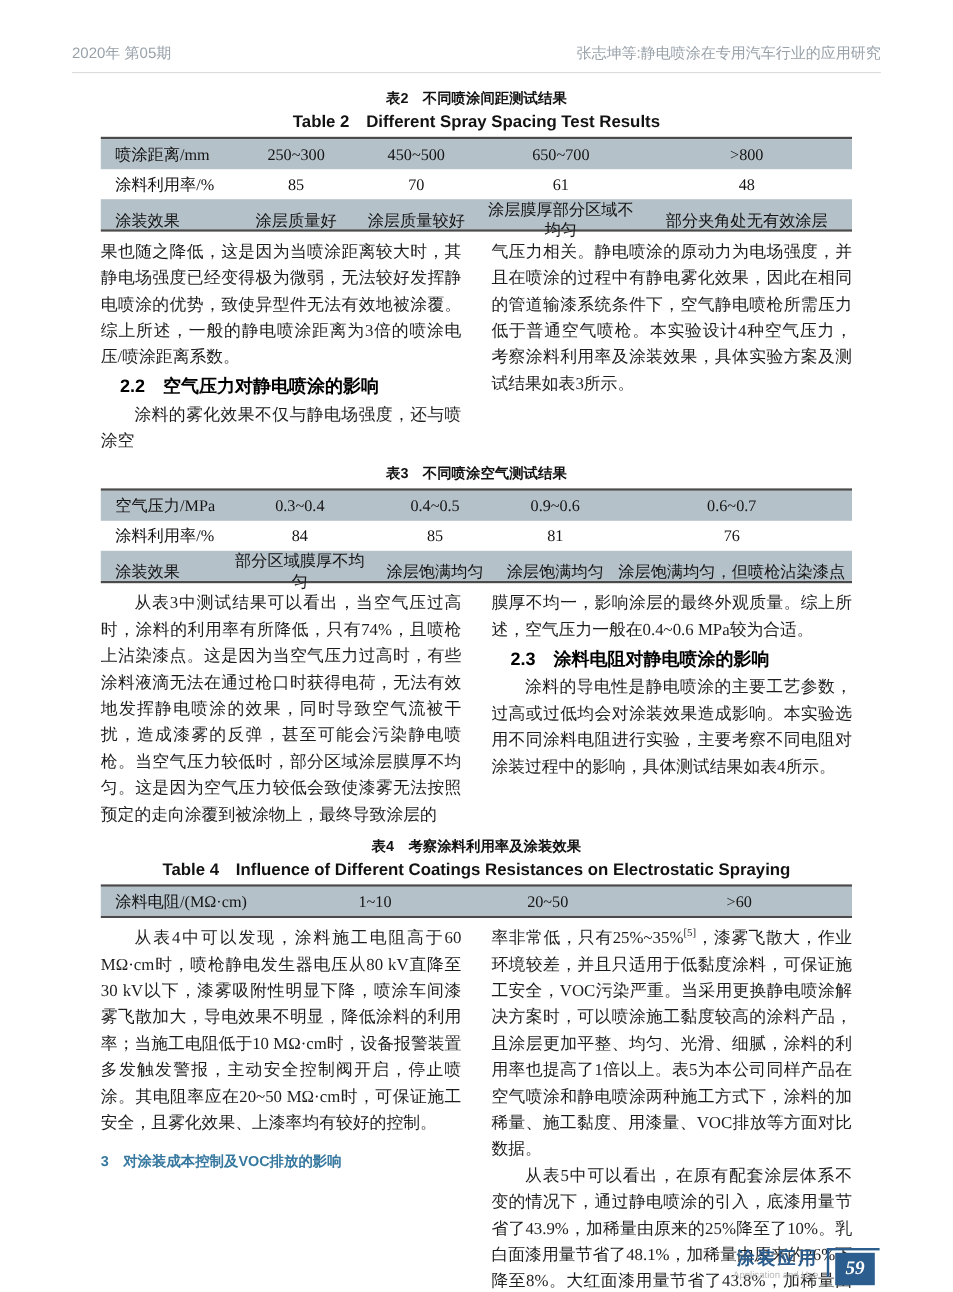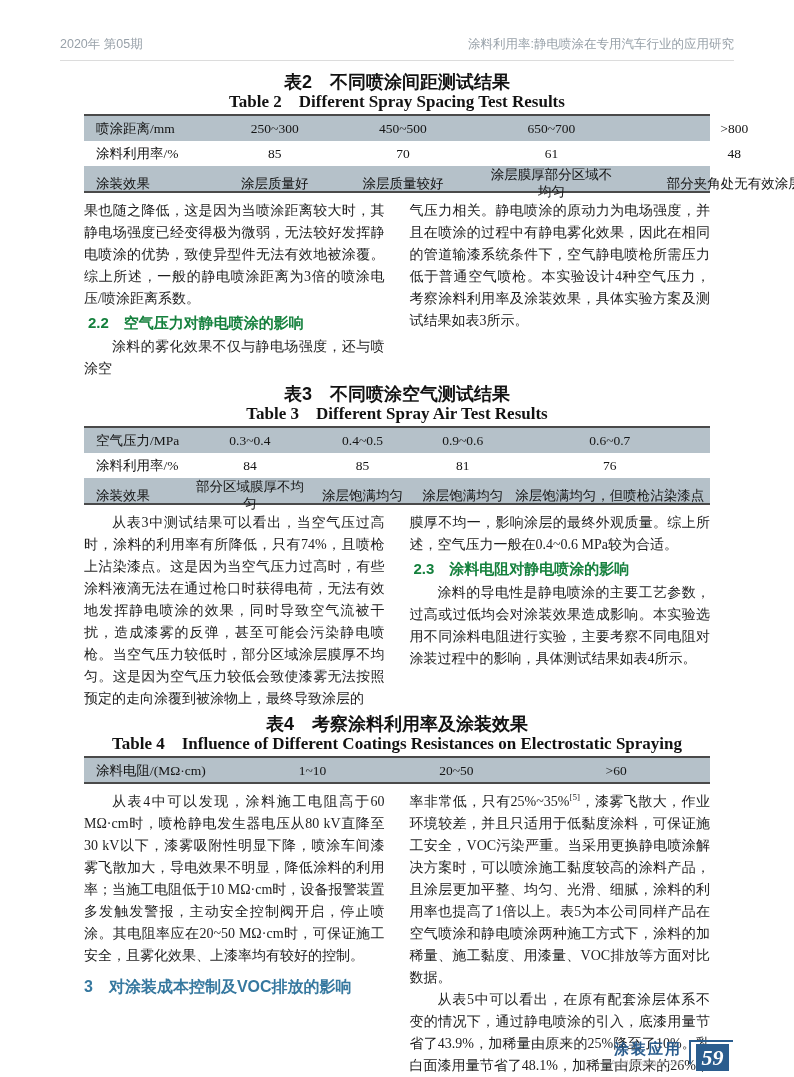--- a/index.html
+++ b/index.html
@@ -6,66 +6,66 @@
   .page{width:794px;height:1077px;position:relative;background:#ffffff;overflow:hidden;
         font-family:"Liberation Serif","DejaVu Serif",serif;color:#1d1d1d;}
 
   
   .pheader{margin:36px 60px 0;display:flex;justify-content:space-between;align-items:baseline;
            font-family:"Liberation Sans","DejaVu Sans",sans-serif;font-size:12.5px;color:#98a1a9;
            padding-bottom:7px;border-bottom:1px solid #dcdcdc;}
 
   
   .tblock{margin:12px 84px 0;}
-  .tcap-zh{text-align:center;font-weight:bold;font-size:18px;color:#121212;line-height:19px;
+  .tcap-zh{text-align:center;font-weight:bold;font-size:12px;color:#121212;line-height:19px;
            font-family:"Liberation Sans","DejaVu Sans",sans-serif;}
-  .tcap-en{text-align:center;font-weight:bold;font-size:17px;color:#121212;line-height:19px;
-           font-family:Liberation Serif, serif;}
+  .tcap-en{text-align:center;font-weight:bold;font-size:14px;color:#121212;line-height:19px;
+           font-family:Liberation Sans, sans-serif;}
   .dtable{border-top:2px solid #4a4a4a;border-bottom:2px solid #4a4a4a;margin-top:3px;}
   .trow{display:grid;align-items:center;}
   .trow.shade{background:#b5c1c9;}
   .tc{font-size:13.5px;text-align:center;padding:0 2px;line-height:17px;color:#141414;}
   .tc.first{text-align:left;padding-left:12px;}
-  .t2 .trow{grid-template-columns:18.5% 15% 17% 21.5% 28%;height:25px;gap:28px;}
+  .t2 .trow{grid-template-columns:18.5% 15% 17% 21.5% 28%;height:25px;}
   .t3 .trow{grid-template-columns:17% 19% 17% 15% 32%;height:25px;}
   .t4 .trowA{grid-template-columns:24% 25% 21% 30%;height:24px;}
   .t4 .trowB{grid-template-columns:24% 25% 21% 30%;min-height:42px;padding:1px 0;}
 
   
   .cols{margin:7px 84px 0;display:flex;gap:25px;}
   .col{width:308px;text-align:justify;font-size:14px;line-height:22px;}
   .col p{margin:0;}
   p.ind{text-indent:2em;}
-  .h2{font-family:"Liberation Sans","DejaVu Sans",sans-serif;font-weight:bold;color:#15803d;
-      font-size:15px;line-height:24px;margin:1px 4px;}
+  .h2{font-family:"Liberation Sans","DejaVu Sans",sans-serif;font-weight:bold;color:#000000;
+      font-size:15px;line-height:24px;margin:1px 16px;}
   .h1big{font-family:"Liberation Sans","DejaVu Sans",sans-serif;font-weight:bold;color:#36789f;
-         font-size:16px;line-height:30px;margin:5px 0 3px;}
+         font-size:12px;line-height:30px;margin:5px 0 3px;}
   sup.ref{font-size:9px;line-height:0;}
 
   
   .pfooter{position:absolute;right:60px;bottom:4px;display:flex;align-items:flex-start;gap:7px;}
   .fcol{text-align:right;}
   .fzh{font-family:"Liberation Sans","DejaVu Sans",sans-serif;font-weight:bold;font-size:15px;
        color:#2a5c8d;letter-spacing:2px;line-height:18px;}
   .fen{font-family:"Liberation Sans","DejaVu Sans",sans-serif;font-size:8px;color:#b8b8b8;line-height:10px;}
   .badge-wrap{position:relative;width:45px;height:33px;}
   .badge-corner{position:absolute;left:0;top:0;width:42px;height:22px;
                 border-top:2px solid #2b5d8e;border-left:2px solid #2b5d8e;}
   .badge-box{position:absolute;left:7px;top:4px;width:33px;height:27px;background:#2b5d8e;
              color:#ffffff;display:flex;align-items:center;justify-content:center;
-             font-family:"Liberation Serif","DejaVu Serif",serif;font-style:italic;font-weight:bold;font-size:22px;}
+             font-family:"Liberation Serif","DejaVu Serif",serif;font-style:italic;font-weight:bold;font-size:16px;}
 </style>
 </head>
 <body>
 
 <div class="page">
 
   <div class="pheader">
     <span>2020年 第05期</span>
-    <span>涂料利用率:静电喷涂在专用汽车行业的应用研究</span>
+    <span>张志坤等:静电喷涂在专用汽车行业的应用研究</span>
   </div>
 
   <div class="tblock">
     <div class="tcap-zh">表2　不同喷涂间距测试结果</div>
     <div class="tcap-en">Table 2　Different Spray Spacing Test Results</div>
     <div class="dtable t2">
       <div class="trow shade">
         <span class="tc first">喷涂距离/mm</span>
         <span class="tc">250~300</span>
         <span class="tc">450~500</span>
@@ -95,21 +95,20 @@
       <div class="h2">2.2　空气压力对静电喷涂的影响</div>
       <p class="ind">涂料的雾化效果不仅与静电场强度，还与喷涂空</p>
     </div>
     <div class="col">
       <p>气压力相关。静电喷涂的原动力为电场强度，并且在喷涂的过程中有静电雾化效果，因此在相同的管道输漆系统条件下，空气静电喷枪所需压力低于普通空气喷枪。本实验设计4种空气压力，考察涂料利用率及涂装效果，具体实验方案及测试结果如表3所示。</p>
     </div>
   </div>
 
   <div class="tblock" style="margin-top:5px;">
     <div class="tcap-zh">表3　不同喷涂空气测试结果</div>
-    <div class="tcap-en">Table 3　Different Spray Air Test Results</div>
     <div class="dtable t3">
       <div class="trow shade">
         <span class="tc first">空气压力/MPa</span>
         <span class="tc">0.3~0.4</span>
         <span class="tc">0.4~0.5</span>
         <span class="tc">0.9~0.6</span>
         <span class="tc">0.6~0.7</span>
       </div>
       <div class="trow">
         <span class="tc first">涂料利用率/%</span>

